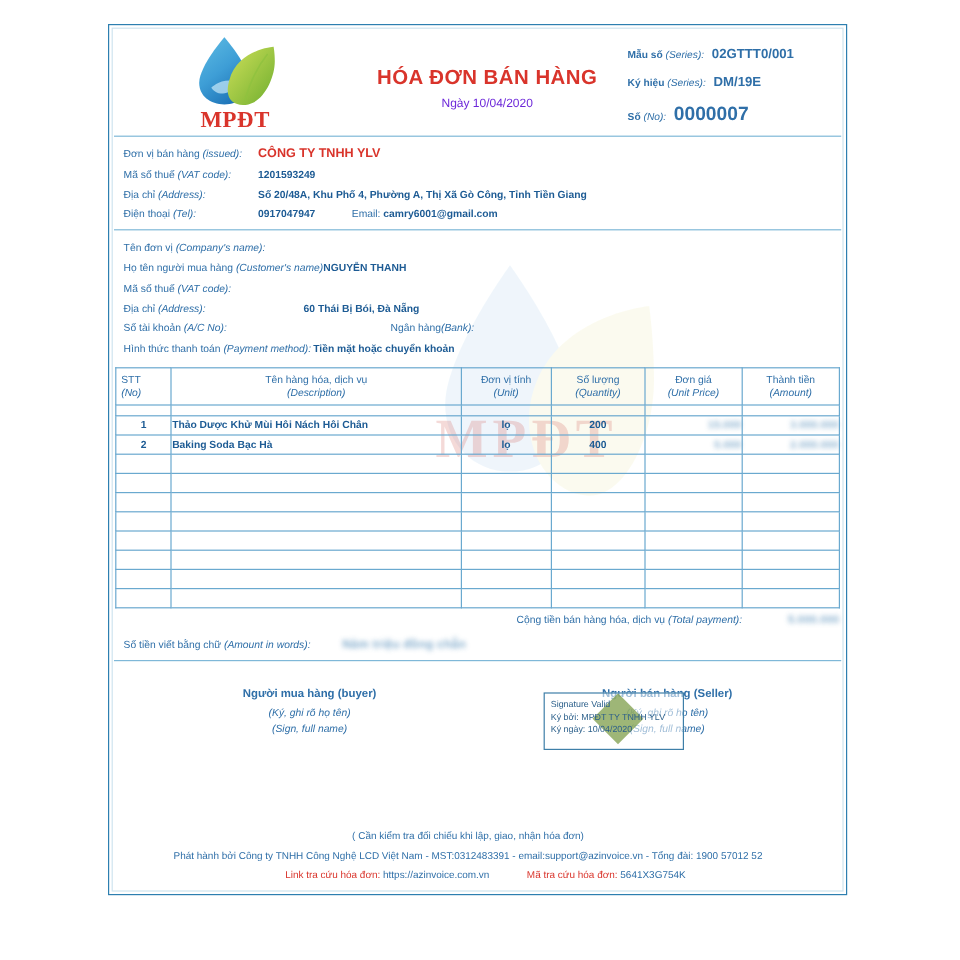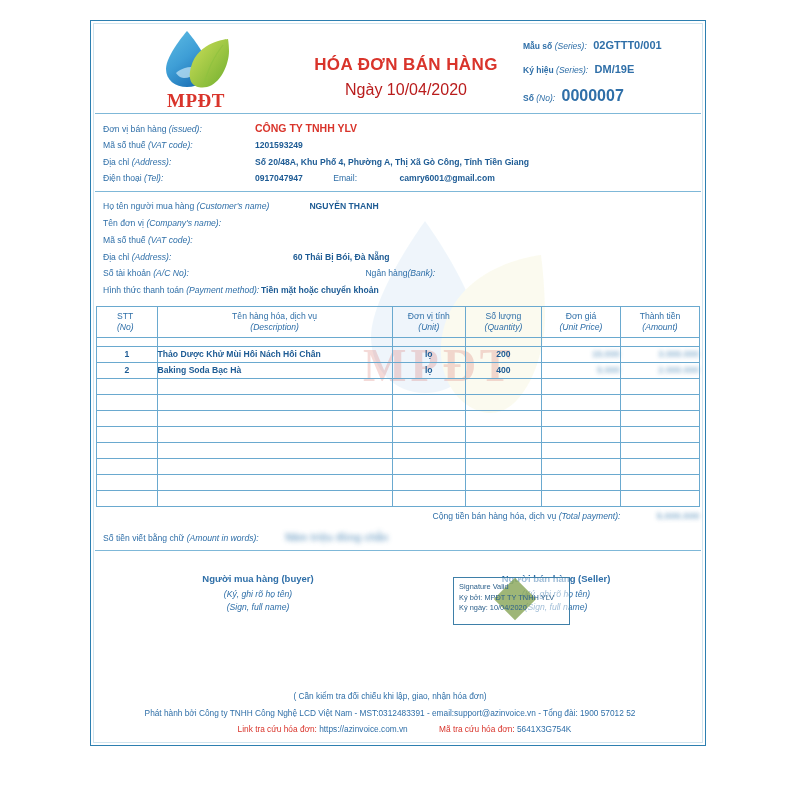--- a/index.html
+++ b/index.html
@@ -92,22 +92,22 @@
     width: 280px;
     text-align: center;
   }
   .doc-title {
     font-size: 17px;
     font-weight: bold;
     color: #d9342b;
     letter-spacing: 0.4px;
   }
   .doc-date {
-    font-size: 16px;
-    color: #b91c1c;
+    font-size: 10px;
+    color: #6d28d9;
     margin-top: 6px;
   }
   .series-box {
     position: absolute;
     left: 432px;
     top: 18px;
     width: 180px;
     font-size: 8.5px;
     color: #2f6fa8;
   }
@@ -137,21 +137,20 @@
     padding: 6px 0 4px 12px;
     font-size: 8.6px;
     color: #2f6fa8;
   }
   .prow { height: 16.8px; line-height: 16.8px; white-space: nowrap; }
   .plabel { display: inline-block; }
   .plabel .en { font-style: italic; }
   .pval {
     font-weight: bold;
     color: #1d5b94;
-    margin-left: 40px;
   }
   .pval.red { color: #d9342b; font-size: 10.5px; }
   .w-seller-lbl { width: 112px; }
   .w-buyer-lbl  { width: 150px; }
   .inline-lbl { font-style: normal; }
 
   
   .tbl-wrap {
     position: relative;
     z-index: 2;
@@ -175,21 +174,21 @@
     line-height: 1.25;
     background: transparent;
   }
   table.items thead th .en { font-style: italic; display: block; }
   .c-stt   { width: 7%; }
   .c-desc  { width: 40.5%; }
   .c-unit  { width: 12.5%; }
   .c-qty   { width: 13%; }
   .c-price { width: 13.5%; }
   .c-amt   { width: 13.5%; }
-  table.items thead th.c-stt { text-align: left; padding-left: 20px; }
+  table.items thead th.c-stt { text-align: left; padding-left: 4px; }
   tr.spacer td { height: 8px; }
   tr.datarow td { height: 15px; }
   tr.emptyrow td { height: 15px; }
   td.t-stt  { text-align: center; font-weight: bold; color: #1d5b94; }
   td.t-desc { text-align: left; padding-left: 10px; font-weight: bold; color: #1d5b94; }
   td.t-unit { text-align: center; font-weight: bold; color: #1d5b94; }
   td.t-qty  { text-align: center; font-weight: bold; color: #1d5b94; }
   td.t-num  { text-align: right; padding-right: 6px; }
 
   
@@ -379,26 +378,26 @@
         <span class="en">(Tel):</span></span><span class="pval">0917047947</span>
       <span style="display:inline-block;width:28px"></span><span>Email:</span>
       <span class="pval">camry6001@gmail.com</span>
     </div>
   </div>
 
   <div class="hrule"></div>
 
   <div class="party">
     <div class="prow">
+      <span class="plabel w-buyer-lbl"><span>Tên đơn vị</span>
+        <span class="en">(Company's name):</span></span><span class="pval"></span>
+    </div>
+    <div class="prow">
       <span>Họ tên người mua hàng</span>
       <span class="en" style="font-style:italic">(Customer's name)</span><span class="pval">NGUYỄN THANH</span>
-    </div>
-    <div class="prow">
-      <span class="plabel w-buyer-lbl"><span>Tên đơn vị</span>
-        <span class="en">(Company's name):</span></span><span class="pval"></span>
     </div>
     <div class="prow">
       <span class="plabel w-buyer-lbl"><span>Mã số thuế</span>
         <span class="en">(VAT code):</span></span><span class="pval"></span>
     </div>
     <div class="prow">
       <span class="plabel w-buyer-lbl"><span>Địa chỉ</span>
         <span class="en">(Address):</span></span><span class="pval">60 Thái Bị Bói, Đà Nẵng</span>
     </div>
     <div class="prow">

